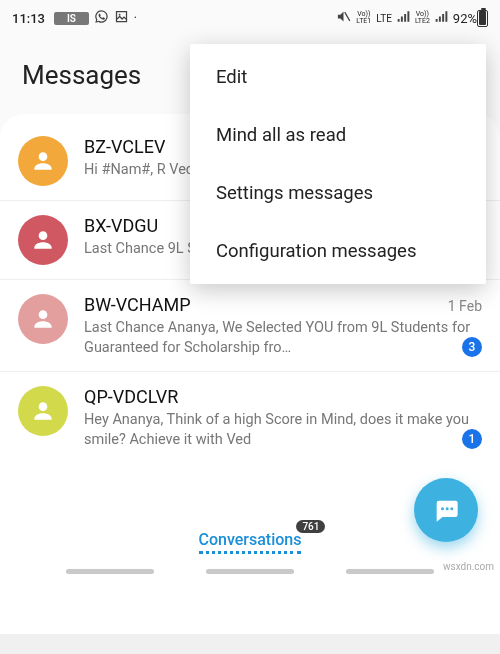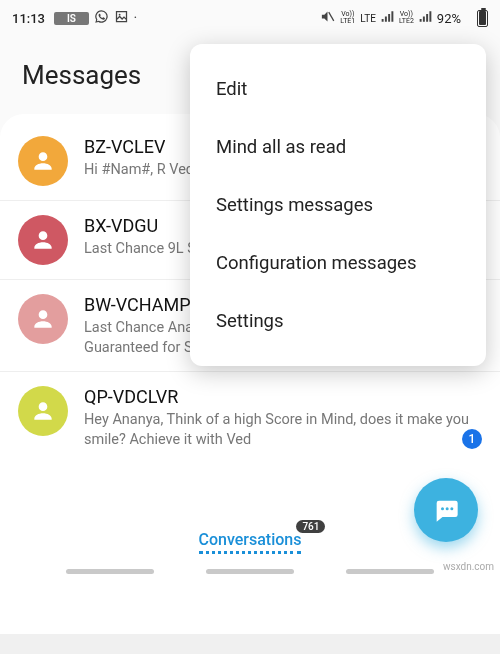--- a/index.html
+++ b/index.html
@@ -37,21 +37,21 @@
       background: #777;
       color: #fff;
       font-size: 10px;
       font-weight: 600;
       padding: 1px 13px;
       border-radius: 2px;
     }
     .status-icon { font-size: 14px; color: #444; }
     .status-icon.small { font-size: 8px; line-height: 1; }
     .lte-block { font-size: 7px; line-height: 7px; text-align: center; }
-    .battery { display: flex; align-items: center; gap: 16px; }
+    .battery { display: flex; align-items: center; gap: 0; }
     .battery-icon {
       width: 11px; height: 17px;
       border: 1px solid #333; border-radius: 2px;
       position: relative; display: inline-block;
     }
     .battery-icon::before {
       content: ''; position: absolute; top: -3px; left: 3px;
       width: 5px; height: 2px; background: #333; border-radius: 1px;
     }
     .battery-fill {
@@ -129,23 +129,23 @@
       align-items: center;
       justify-content: center;
       padding: 0 6px;
     }
     .menu-popup {
       position: absolute;
       top: 44px;
       right: 14px;
       width: 296px;
       background: #fff;
-      border-radius: 12px;
+      border-radius: 2px;
       box-shadow: 0 6px 24px rgba(0,0,0,0.22);
-      padding: 16px 0;
+      padding: 4px 0;
       z-index: 30;
     }
     .menu-item {
       padding: 18px 26px;
       font-size: 18.5px;
       color: #222;
     }
     .fab {
       position: absolute;
       right: 22px;
@@ -328,21 +328,20 @@
       <div class="unread-badge">1</div>
     </div>
 
   </div>
 
   <div class="menu-popup">
     <div class="menu-item">Edit</div>
     <div class="menu-item">Mind all as read</div>
     <div class="menu-item">Settings messages</div>
     <div class="menu-item">Configuration messages</div>
-    <div class="menu-item">Settings</div>
   </div>
 
   <div class="fab">
     <svg viewBox="0 0 24 24">
       <path fill="#fff" d="M4 4h16a2 2 0 0 1 2 2v10a2 2 0 0 1-2 2H9l-5 4V6a2 2 0 0 1 2-2Z"></path>
       <circle cx="9" cy="11" r="1.3" fill="#3db2e0"></circle>
       <circle cx="13" cy="11" r="1.3" fill="#3db2e0"></circle>
       <circle cx="17" cy="11" r="1.3" fill="#3db2e0"></circle>
     </svg>
   </div>

